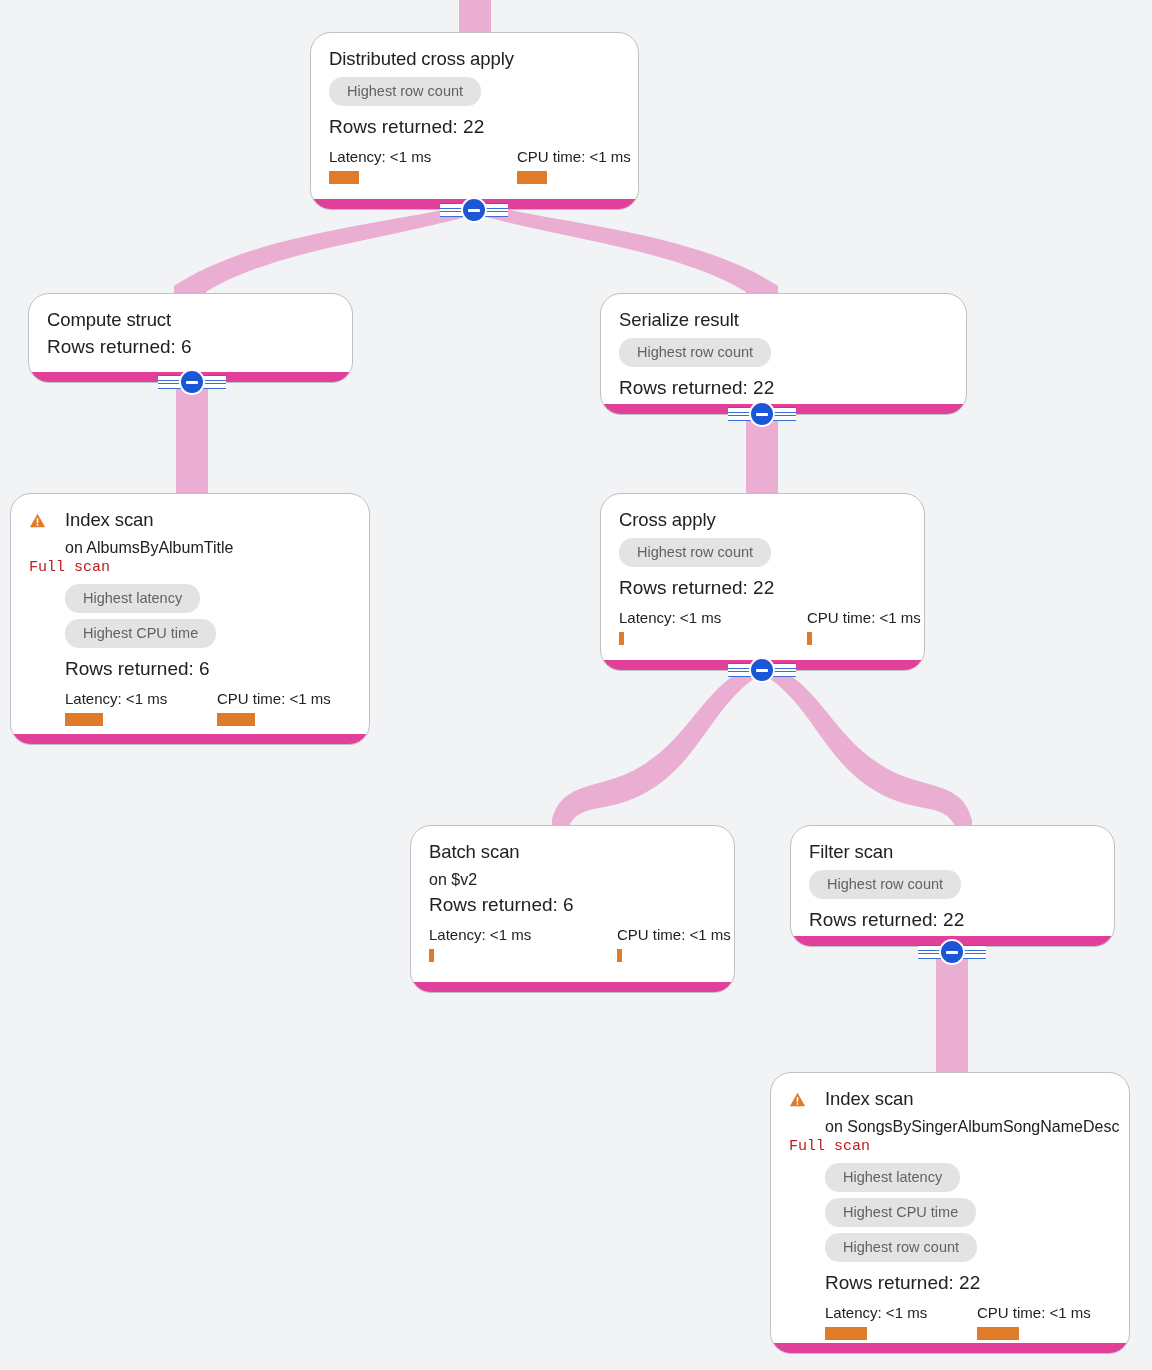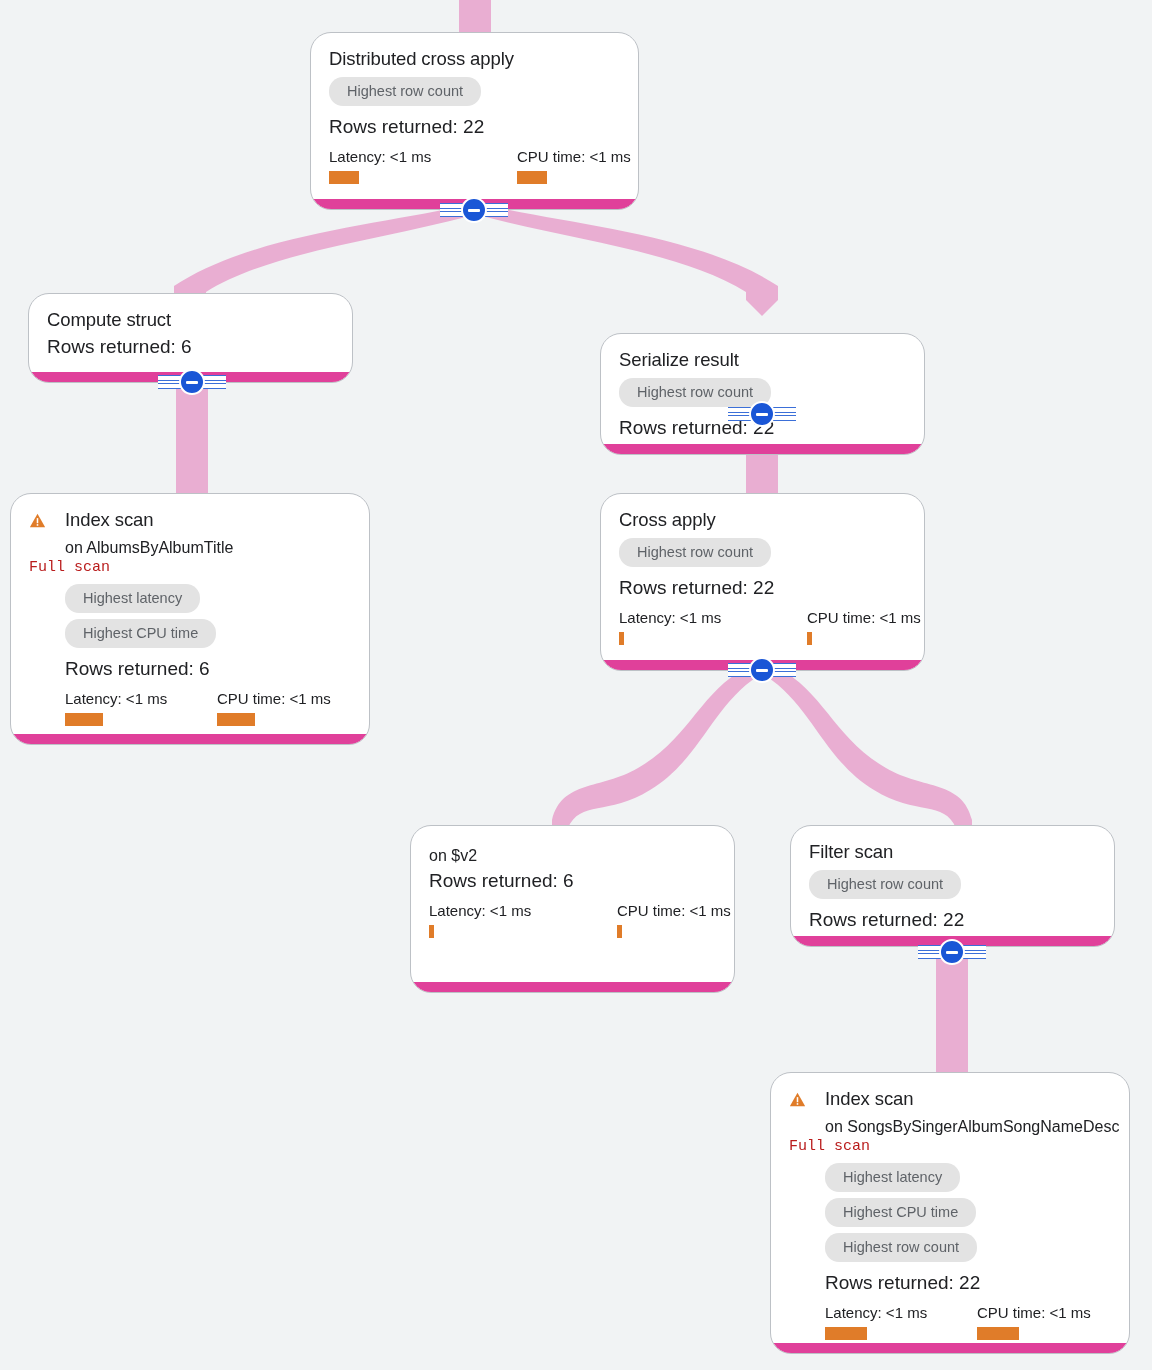--- a/index.html
+++ b/index.html
@@ -247,21 +247,21 @@
       </div>
       <div class="node" style="left: 28px; top: 293px; width: 325px; height: 90px;">
         <div class="node-head">
           <span class="node-title">Compute struct</span>
         </div>
         <div class="">
           <div class="node-rows">Rows returned: 6</div>
         </div>
         <div class="node-accent"></div>
       </div>
-      <div class="node" style="left: 600px; top: 293px; width: 325px; height: 122px; margin-top: 40px;">
+      <div class="node" style="left: 600px; top: 293px; width: 367px; height: 122px;">
         <div class="node-head">
           <span class="node-title">Serialize result</span>
         </div>
         <div class="">
           <div class="node-pill-row">
             <div><span class="pill">Highest row count</span></div>
           </div>
           <div class="node-rows">Rows returned: 22</div>
         </div>
         <div class="node-accent"></div>
@@ -312,20 +312,23 @@
             </div>
             <div class="metric">
               <span class="metric-label">CPU time: &lt;1 ms</span>
               <span class="metric-bar" style="width:5px"></span>
             </div>
           </div>
         </div>
         <div class="node-accent"></div>
       </div>
       <div class="node" style="left: 410px; top: 825px; width: 325px; height: 168px;">
+        <div class="node-head">
+          <span class="node-title">Batch scan</span>
+        </div>
         <div class="">
           <div class="node-sub">on $v2</div>
           <div class="node-rows">Rows returned: 6</div>
           <div class="node-metrics">
             <div class="metric" style="min-width:188px">
               <span class="metric-label">Latency: &lt;1 ms</span>
               <span class="metric-bar" style="width:5px"></span>
             </div>
             <div class="metric">
               <span class="metric-label">CPU time: &lt;1 ms</span>

